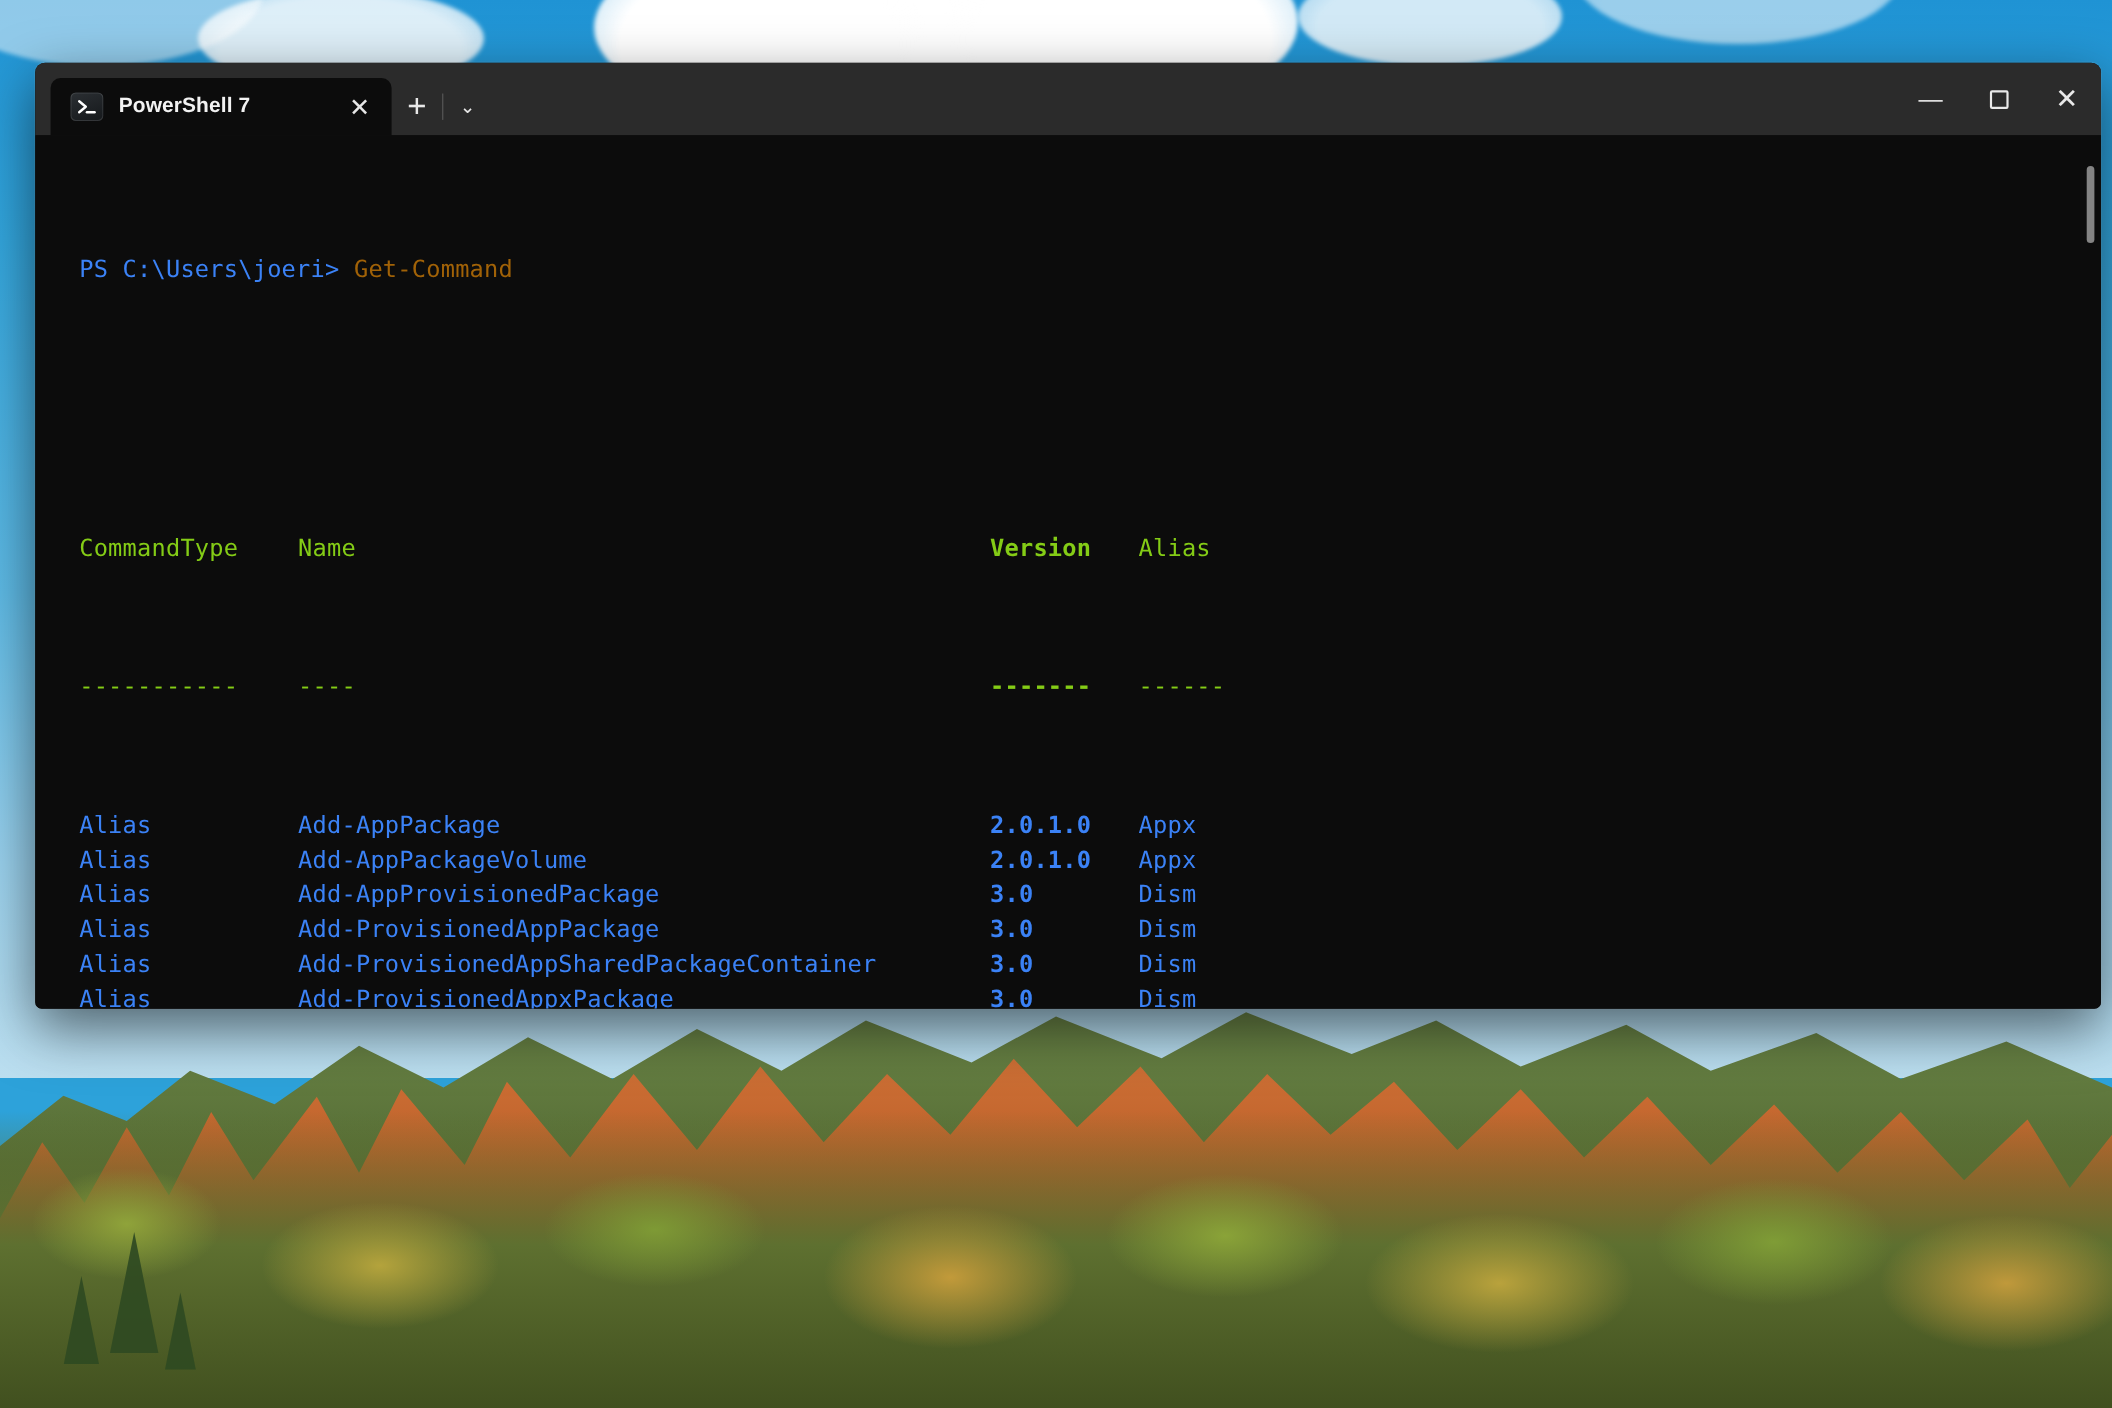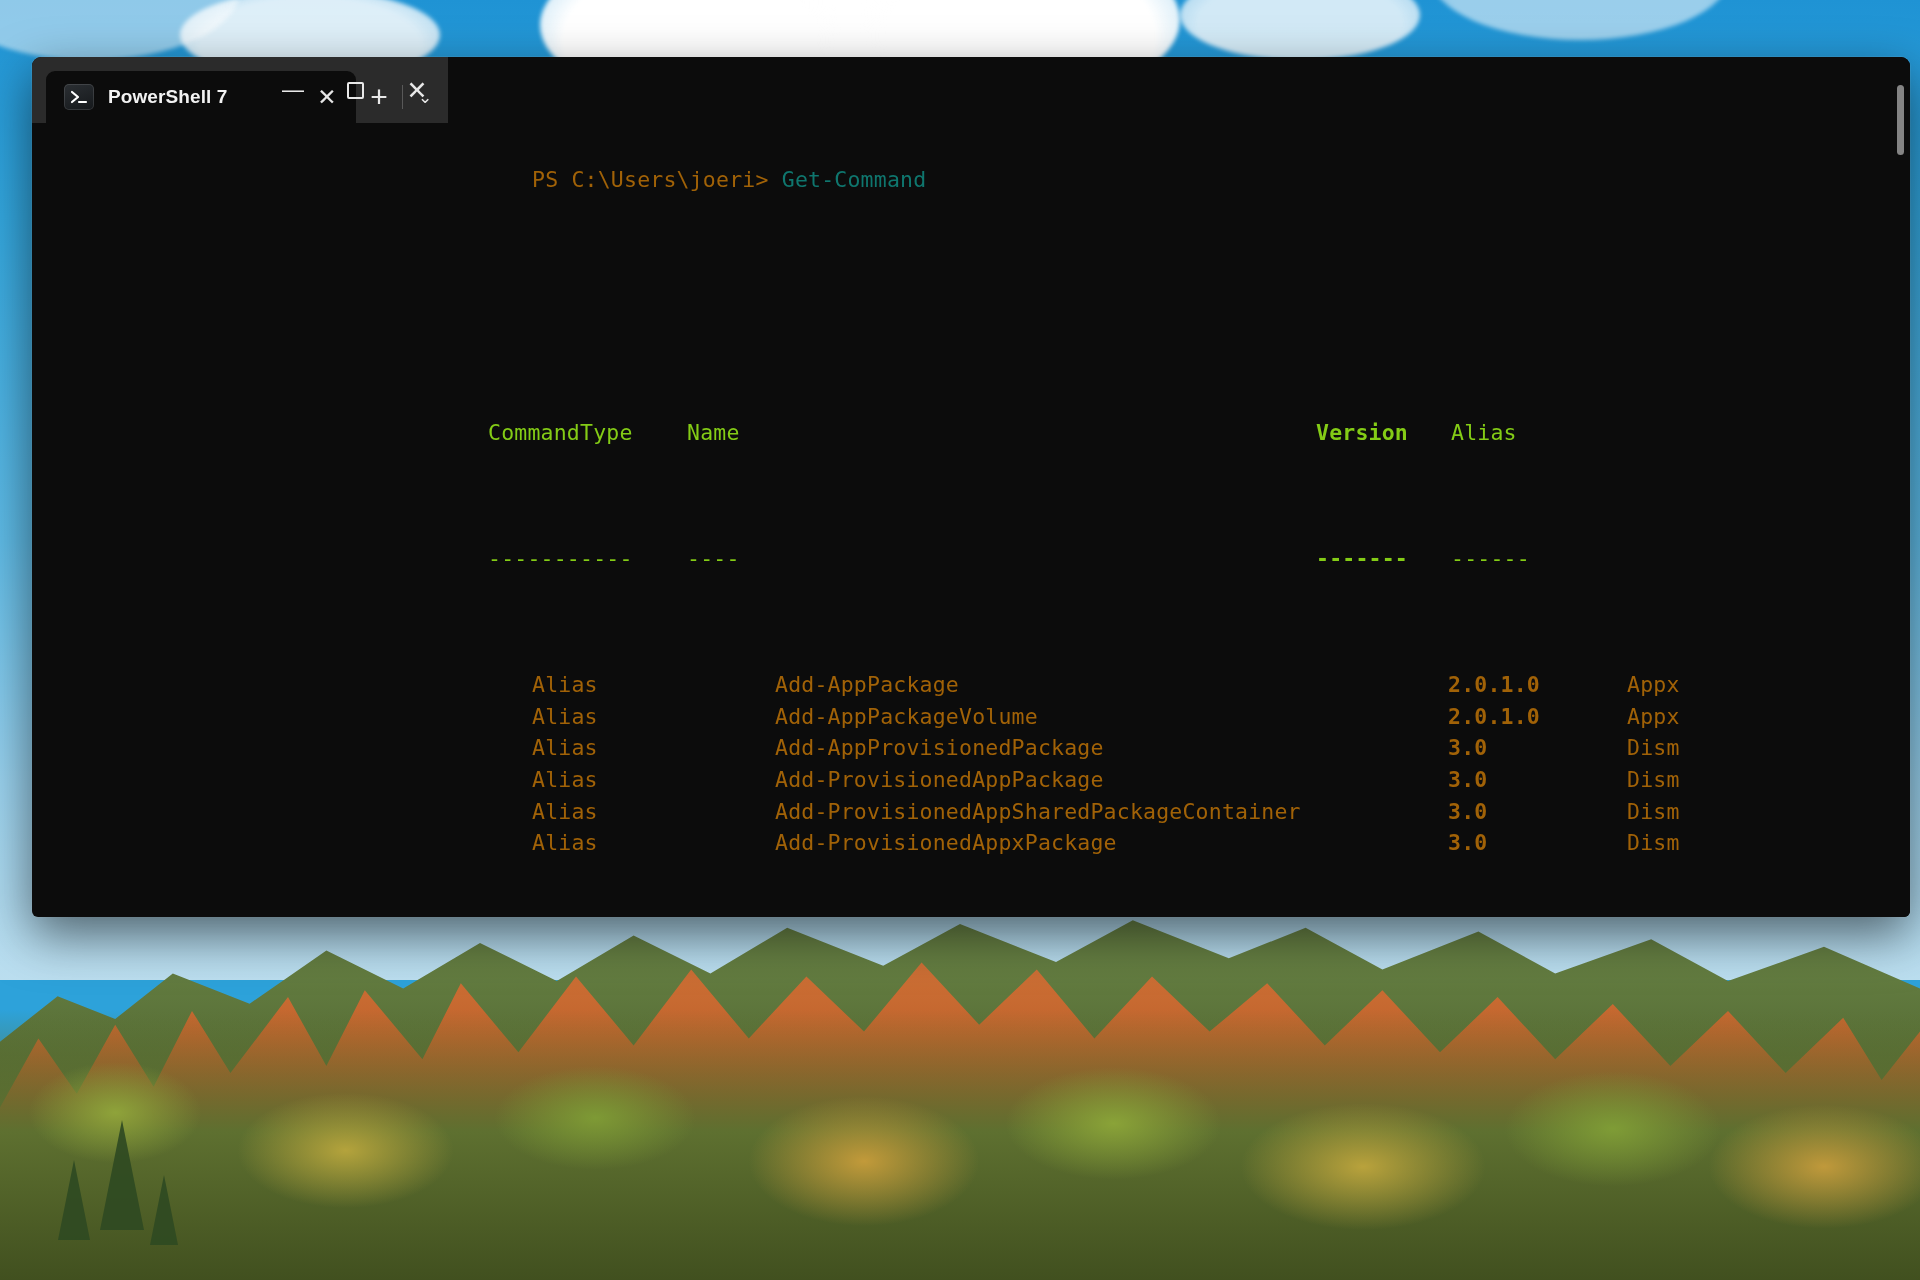--- a/index.html
+++ b/index.html
@@ -78,21 +78,21 @@
   .tree.t2 { left:58px;  top:1160px; border-left-width:16px; border-right-width:16px; border-bottom-width:80px;}
   .tree.t3 { left:150px; top:1175px; border-left-width:14px; border-right-width:14px; border-bottom-width:70px;}
 
   
   #terminal-window {
     position:absolute; left:32px; top:57px; width:1878px; height:860px;
     background:#0c0c0c;
     border-radius:9px 9px 6px 6px;
     box-shadow:0 18px 50px rgba(0,0,0,.55), 0 0 0 1px rgba(255,255,255,.07);
     overflow:hidden;
-    display:flex; flex-direction:row;
+    display:flex; flex-direction:column;
   }
   .titlebar {
     height:66px; background:#2b2b2b; display:flex; align-items:flex-end;
     position:relative; flex:0 0 auto;
   }
   .tabstrip { display:flex; align-items:flex-end; height:66px; padding-left:14px; }
   .tab {
     display:flex; align-items:center; height:52px; min-width:310px;
     background:#0c0c0c; border-radius:9px 9px 0 0; padding:0 12px 0 18px;
     gap:14px; position:relative;
@@ -137,22 +137,22 @@
   
   .console {
     flex:1 1 auto; position:relative; background:#0c0c0c;
     padding:12px 0 6px 0; overflow:hidden;
   }
   .console-inner {
     font-family:"DejaVu Sans Mono", monospace;
     font-size:21.5px; line-height:31.6px; white-space:pre;
     padding-left:40px; letter-spacing:.2px;
   }
-  .c-white { color:#a16207;margin-left:44px; }
-  .c-prompt-yellow { color:#0f766e; }
+  .c-white { color:#3b82f6; }
+  .c-prompt-yellow { color:#a16207; }
   .c-green { color:#84cc16; }
 
   .cols { display:block; }
   .col-type { display:inline-block; width:199px; }
   .col-name { display:inline-block; width:629px; }
   .col-ver  { display:inline-block; width:135px;font-weight:bold; }
   .col-src  { display:inline-block; }
 
   .scrollbar {
     position:absolute; right:5px; top:6px; width:9px; height:100%;

